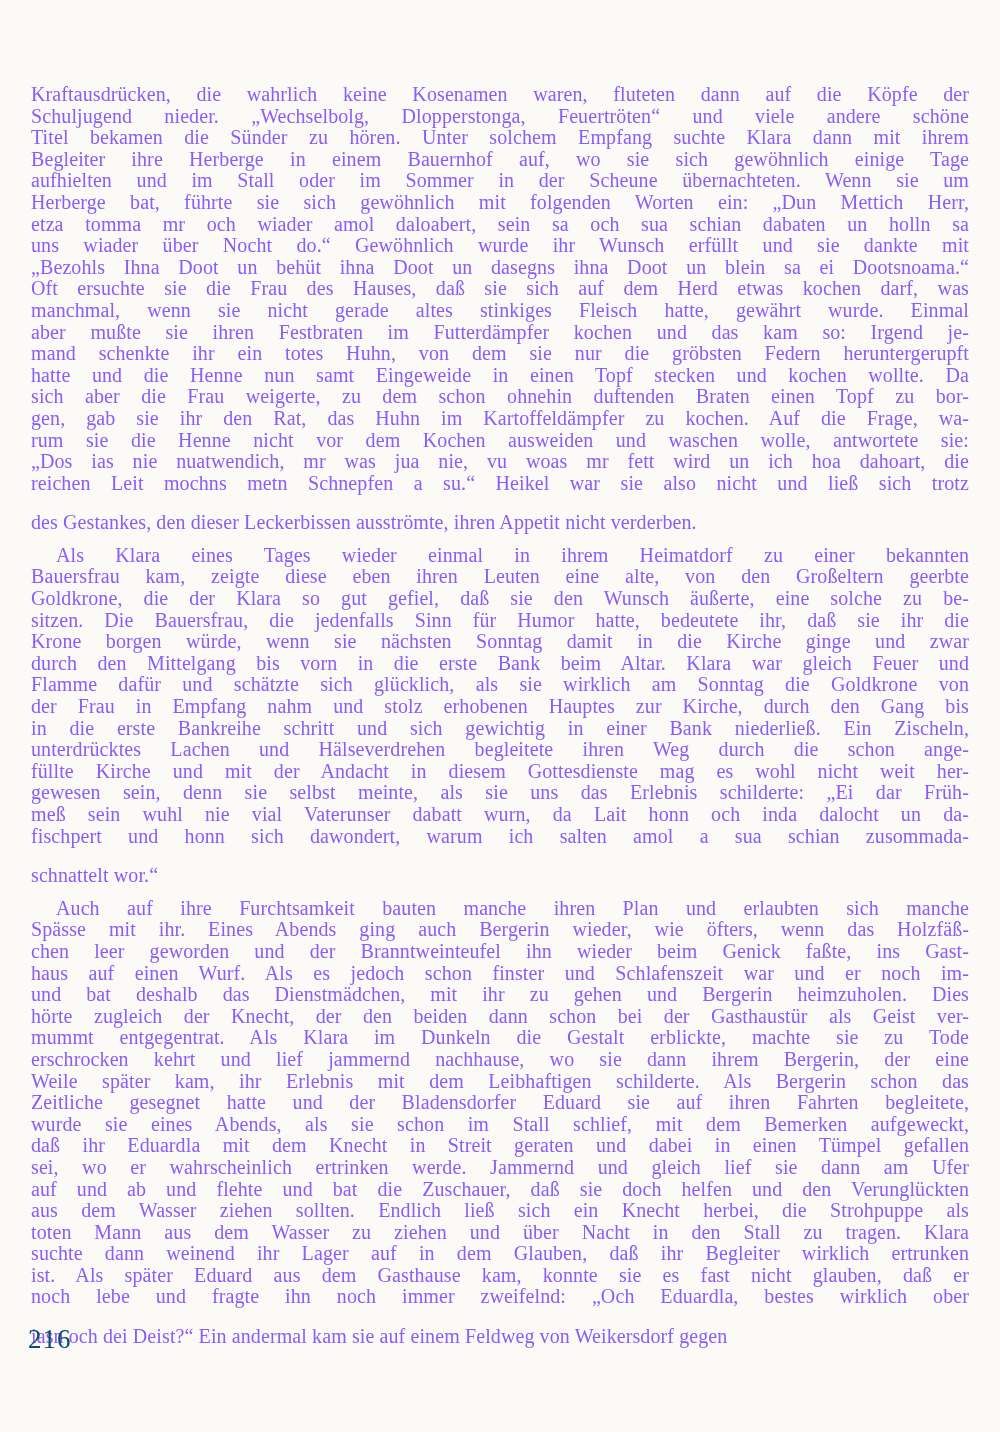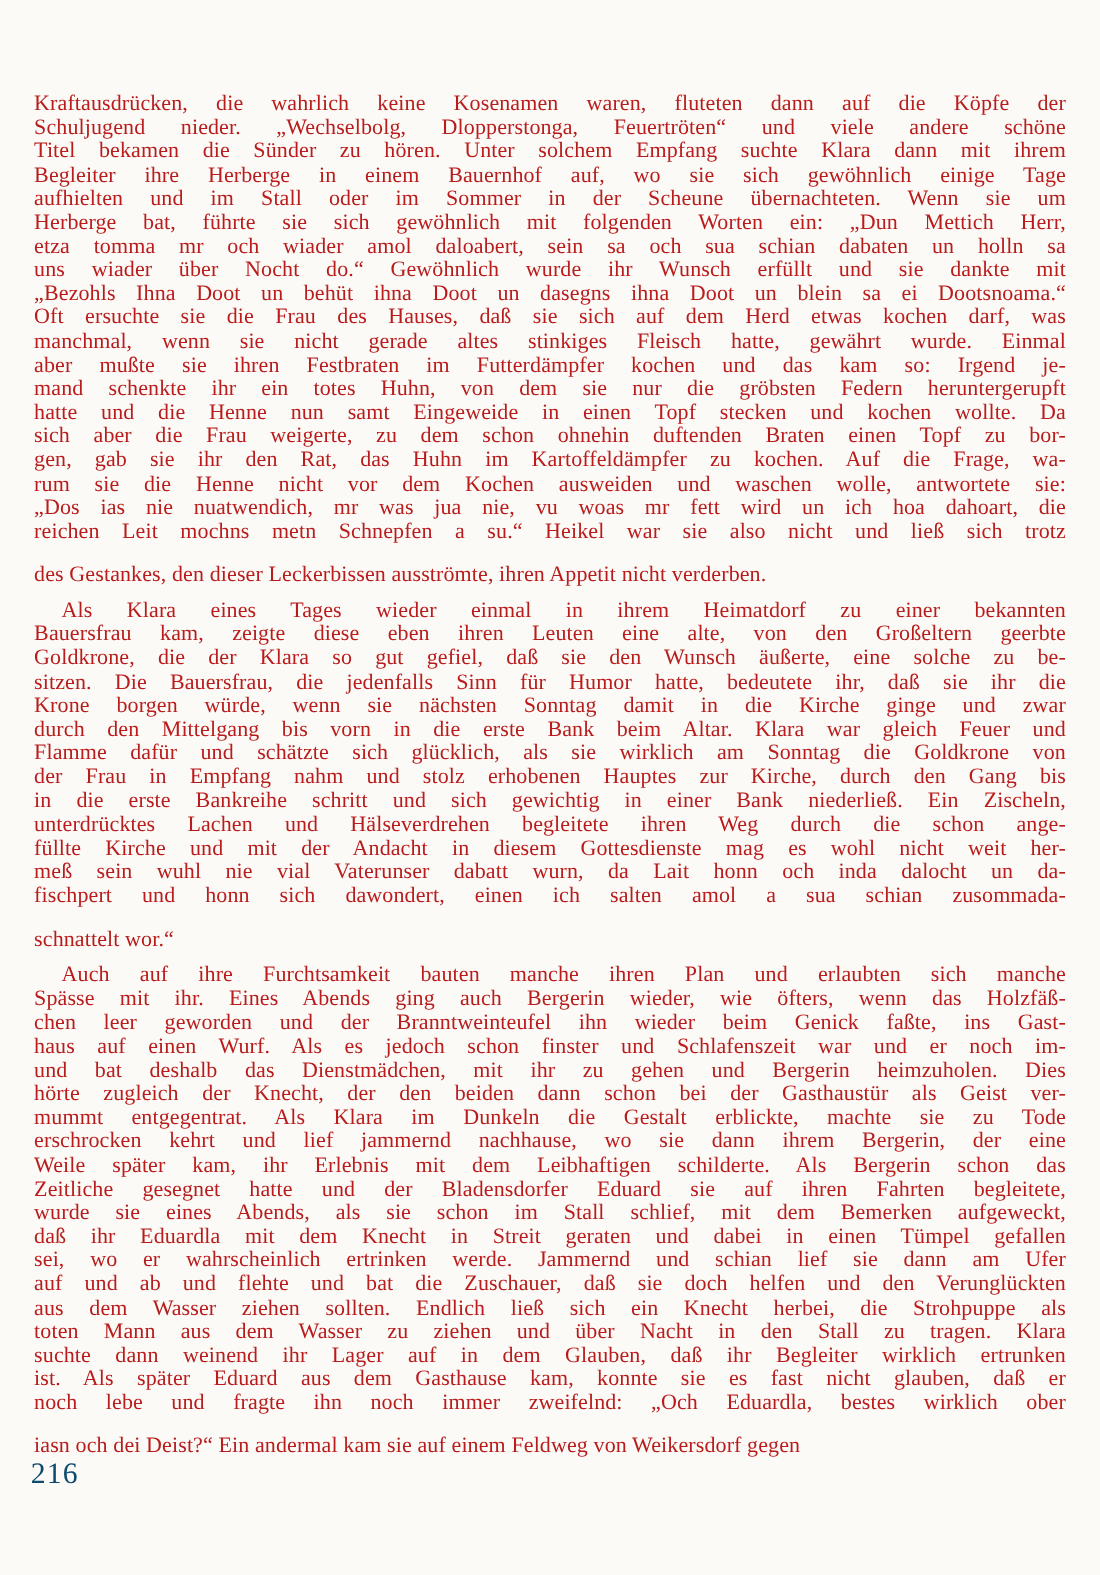--- a/index.html
+++ b/index.html
@@ -18,21 +18,21 @@
   .text-block {
     position: absolute;
     left: 31px;
     top: 84px;
     width: 938px;
   }
   .paragraph { margin: 0 0 11px 0; }
   .line {
     font-size: 20px;
     line-height: 21.6px;
-    color: #b91c1c;
+    color: #8b5cf6;
     text-align: justify;
     text-align-last: justify;
     letter-spacing: 0.1px;
     white-space: nowrap; 
   }
   .line { white-space: normal; }
   .line.last { text-align-last: left; margin-top: 18px; }
   .line.indent { text-indent: 25px; }
   .page-number {
     position: absolute;
@@ -75,38 +75,39 @@
         <div class="line">Bauersfrau kam, zeigte diese eben ihren Leuten eine alte, von den Großeltern geerbte</div>
         <div class="line">Goldkrone, die der Klara so gut gefiel, daß sie den Wunsch äußerte, eine solche zu be-</div>
         <div class="line">sitzen. Die Bauersfrau, die jedenfalls Sinn für Humor hatte, bedeutete ihr, daß sie ihr die</div>
         <div class="line">Krone borgen würde, wenn sie nächsten Sonntag damit in die Kirche ginge und zwar</div>
         <div class="line">durch den Mittelgang bis vorn in die erste Bank beim Altar. Klara war gleich Feuer und</div>
         <div class="line">Flamme dafür und schätzte sich glücklich, als sie wirklich am Sonntag die Goldkrone von</div>
         <div class="line">der Frau in Empfang nahm und stolz erhobenen Hauptes zur Kirche, durch den Gang bis</div>
         <div class="line">in die erste Bankreihe schritt und sich gewichtig in einer Bank niederließ. Ein Zischeln,</div>
         <div class="line">unterdrücktes Lachen und Hälseverdrehen begleitete ihren Weg durch die schon ange-</div>
         <div class="line">füllte Kirche und mit der Andacht in diesem Gottesdienste mag es wohl nicht weit her-</div>
+        <div class="line">gewesen sein, denn sie selbst meinte, als sie uns das Erlebnis schilderte: „Ei dar Früh-</div>
         <div class="line">meß sein wuhl nie vial Vaterunser dabatt wurn, da Lait honn och inda dalocht un da-</div>
-        <div class="line">fischpert und honn sich dawondert, einen ich salten amol a sua schian zusommada-</div>
+        <div class="line">fischpert und honn sich dawondert, warum ich salten amol a sua schian zusommada-</div>
         <div class="line last">schnattelt wor.“</div>
       </div>
       <div class="paragraph">
         <div class="line indent">Auch auf ihre Furchtsamkeit bauten manche ihren Plan und erlaubten sich manche</div>
         <div class="line">Spässe mit ihr. Eines Abends ging auch Bergerin wieder, wie öfters, wenn das Holzfäß-</div>
         <div class="line">chen leer geworden und der Branntweinteufel ihn wieder beim Genick faßte, ins Gast-</div>
         <div class="line">haus auf einen Wurf. Als es jedoch schon finster und Schlafenszeit war und er noch im-</div>
         <div class="line">und bat deshalb das Dienstmädchen, mit ihr zu gehen und Bergerin heimzuholen. Dies</div>
         <div class="line">hörte zugleich der Knecht, der den beiden dann schon bei der Gasthaustür als Geist ver-</div>
         <div class="line">mummt entgegentrat. Als Klara im Dunkeln die Gestalt erblickte, machte sie zu Tode</div>
         <div class="line">erschrocken kehrt und lief jammernd nachhause, wo sie dann ihrem Bergerin, der eine</div>
         <div class="line">Weile später kam, ihr Erlebnis mit dem Leibhaftigen schilderte. Als Bergerin schon das</div>
         <div class="line">Zeitliche gesegnet hatte und der Bladensdorfer Eduard sie auf ihren Fahrten begleitete,</div>
         <div class="line">wurde sie eines Abends, als sie schon im Stall schlief, mit dem Bemerken aufgeweckt,</div>
         <div class="line">daß ihr Eduardla mit dem Knecht in Streit geraten und dabei in einen Tümpel gefallen</div>
-        <div class="line">sei, wo er wahrscheinlich ertrinken werde. Jammernd und schian lief sie dann am Ufer</div>
+        <div class="line">sei, wo er wahrscheinlich ertrinken werde. Jammernd und gleich lief sie dann am Ufer</div>
         <div class="line">auf und ab und flehte und bat die Zuschauer, daß sie doch helfen und den Verunglückten</div>
         <div class="line">aus dem Wasser ziehen sollten. Endlich ließ sich ein Knecht herbei, die Strohpuppe als</div>
         <div class="line">toten Mann aus dem Wasser zu ziehen und über Nacht in den Stall zu tragen.  Klara</div>
         <div class="line">suchte dann weinend ihr Lager auf in dem Glauben, daß ihr Begleiter wirklich ertrunken</div>
         <div class="line">ist. Als später Eduard aus dem Gasthause kam, konnte sie es fast nicht glauben, daß er</div>
         <div class="line">noch lebe und fragte ihn noch immer zweifelnd:  „Och Eduardla, bestes wirklich ober</div>
         <div class="line last">iasn och dei Deist?“ Ein andermal kam sie auf einem Feldweg von Weikersdorf gegen</div>
       </div>
     </div>
   <div class="page-number">216</div>

